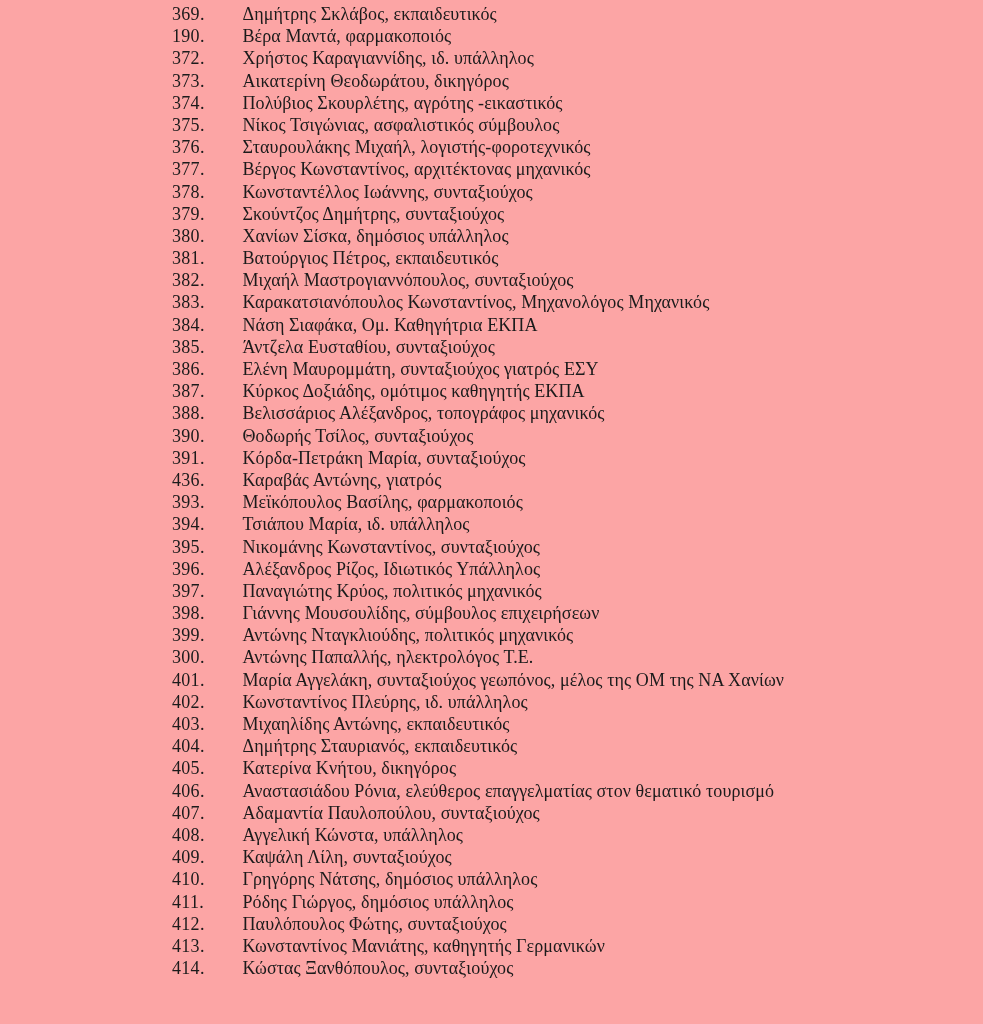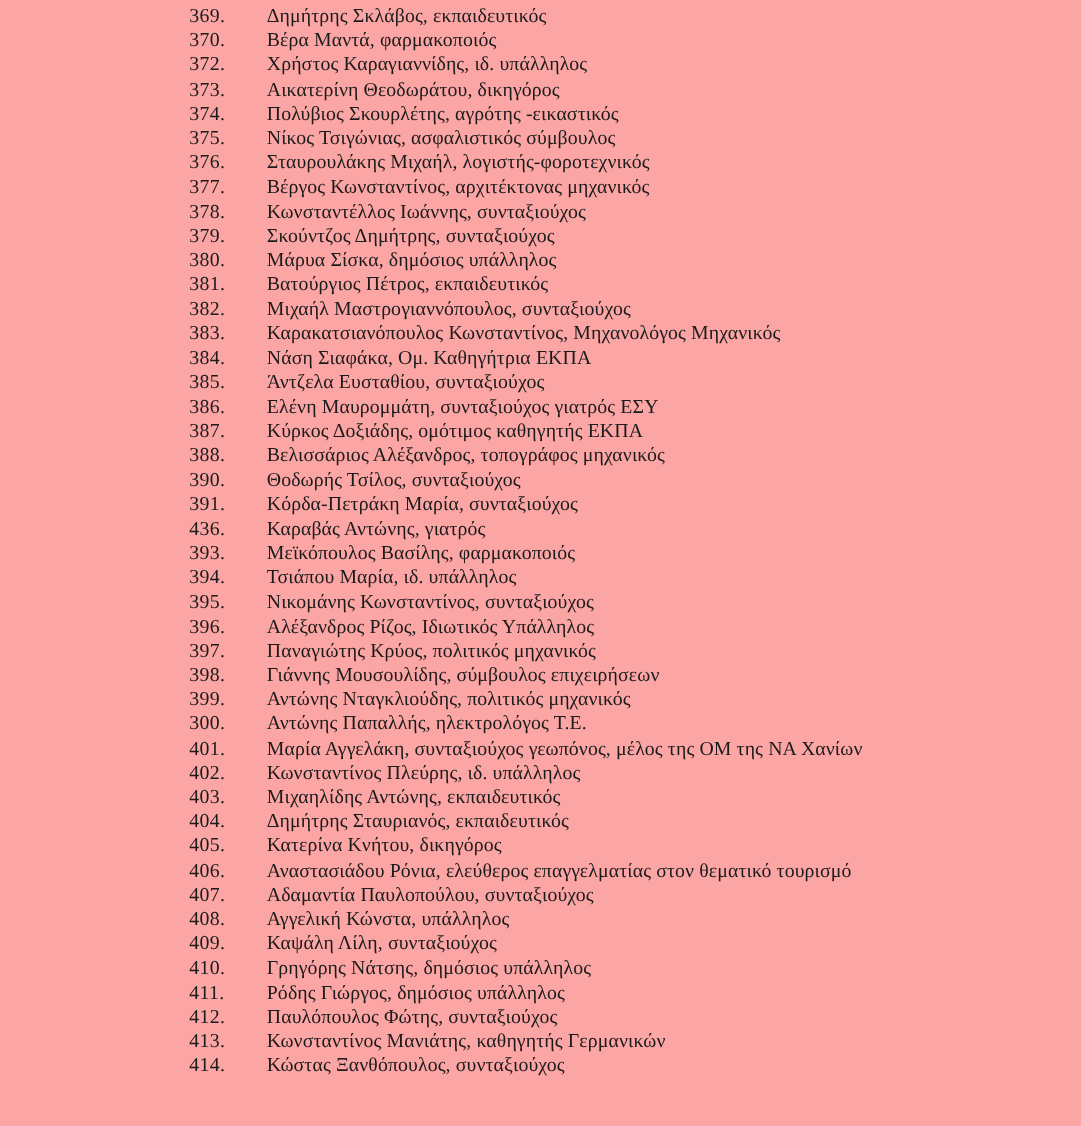--- a/index.html
+++ b/index.html
@@ -51,21 +51,21 @@
 <body>
 
 <div class="page">
   <ol class="name-list">
   <li class="row">
     <span class="num">369.</span>
     <span class="entry">Δημήτρης Σκλάβος, εκπαιδευτικός</span>
   </li>
 
   <li class="row">
-    <span class="num">370.</span>
+    <span class="num">190.</span>
     <span class="entry">Βέρα Μαντά, φαρμακοποιός</span>
   </li>
 
 
   <li class="row">
     <span class="num">372.</span>
     <span class="entry">Χρήστος Καραγιαννίδης, ιδ. υπάλληλος</span>
   </li>
 
   <li class="row">
@@ -98,21 +98,21 @@
     <span class="entry">Κωνσταντέλλος Ιωάννης, συνταξιούχος</span>
   </li>
 
   <li class="row">
     <span class="num">379.</span>
     <span class="entry">Σκούντζος Δημήτρης, συνταξιούχος</span>
   </li>
 
   <li class="row">
     <span class="num">380.</span>
-    <span class="entry">Μάρυα Σίσκα, δημόσιος υπάλληλος</span>
+    <span class="entry">Χανίων Σίσκα, δημόσιος υπάλληλος</span>
   </li>
 
   <li class="row">
     <span class="num">381.</span>
     <span class="entry">Βατούργιος Πέτρος, εκπαιδευτικός</span>
   </li>
 
   <li class="row">
     <span class="num">382.</span>
     <span class="entry">Μιχαήλ Μαστρογιαννόπουλος, συνταξιούχος</span>

